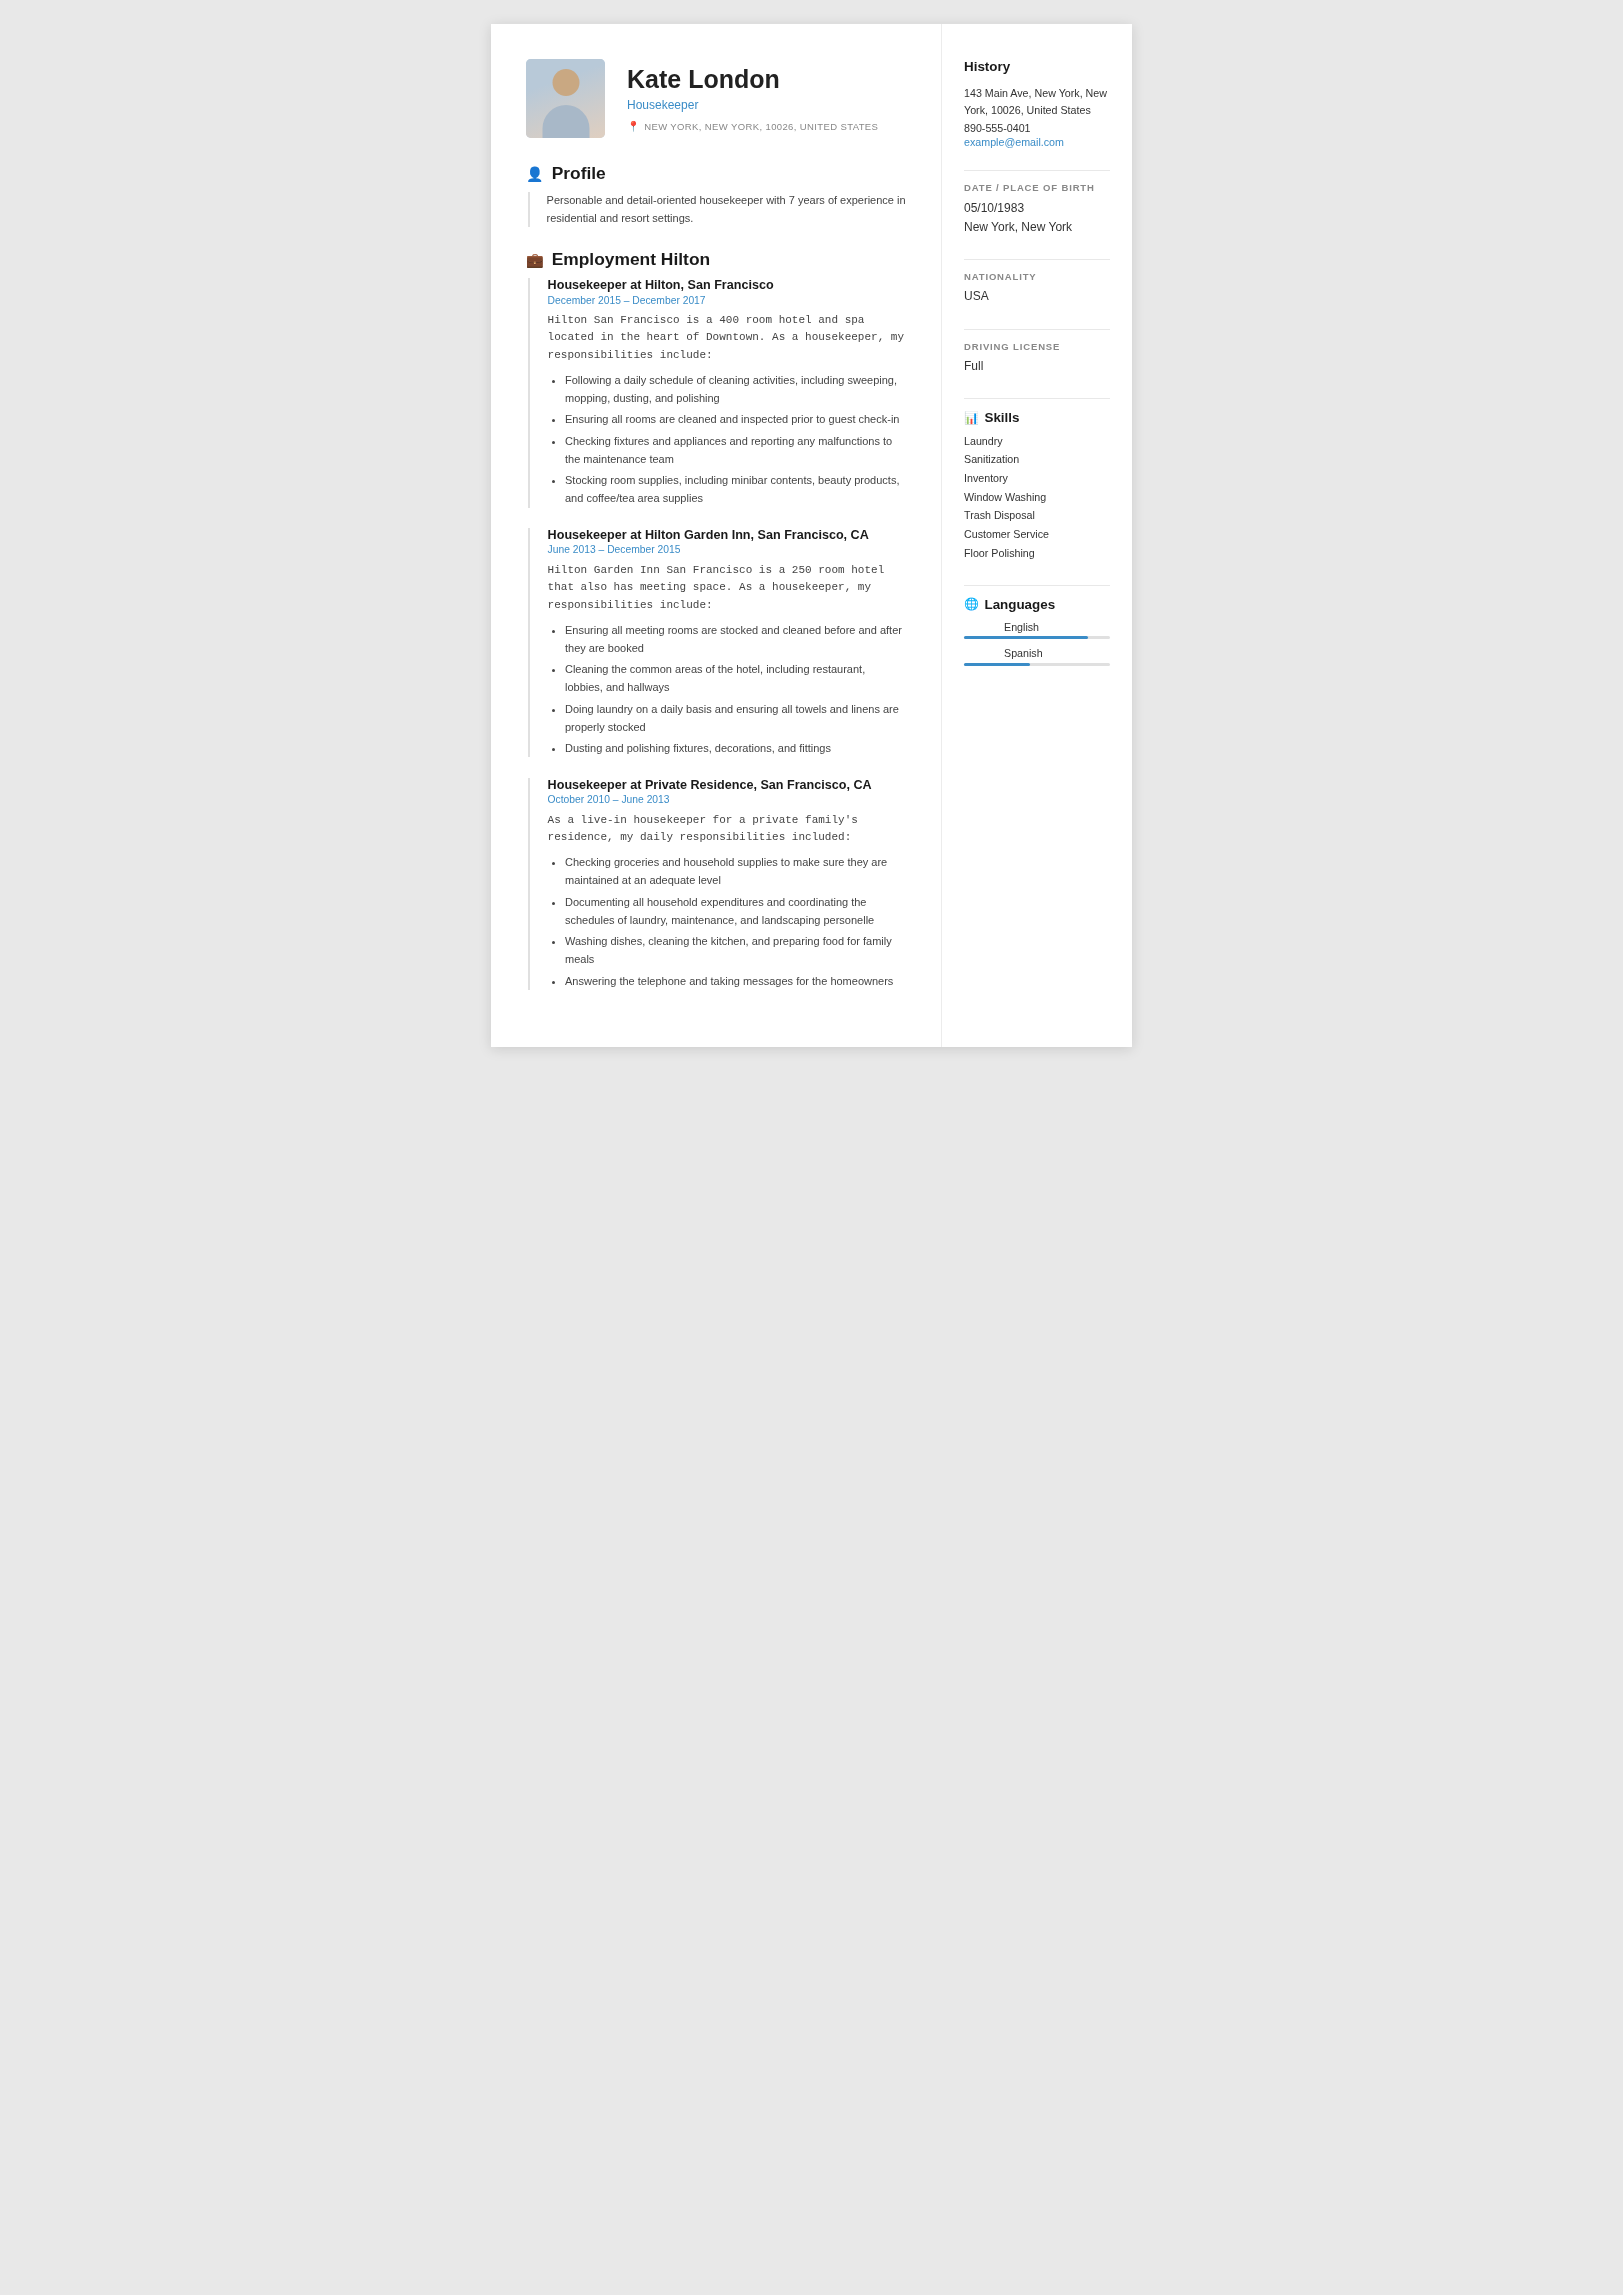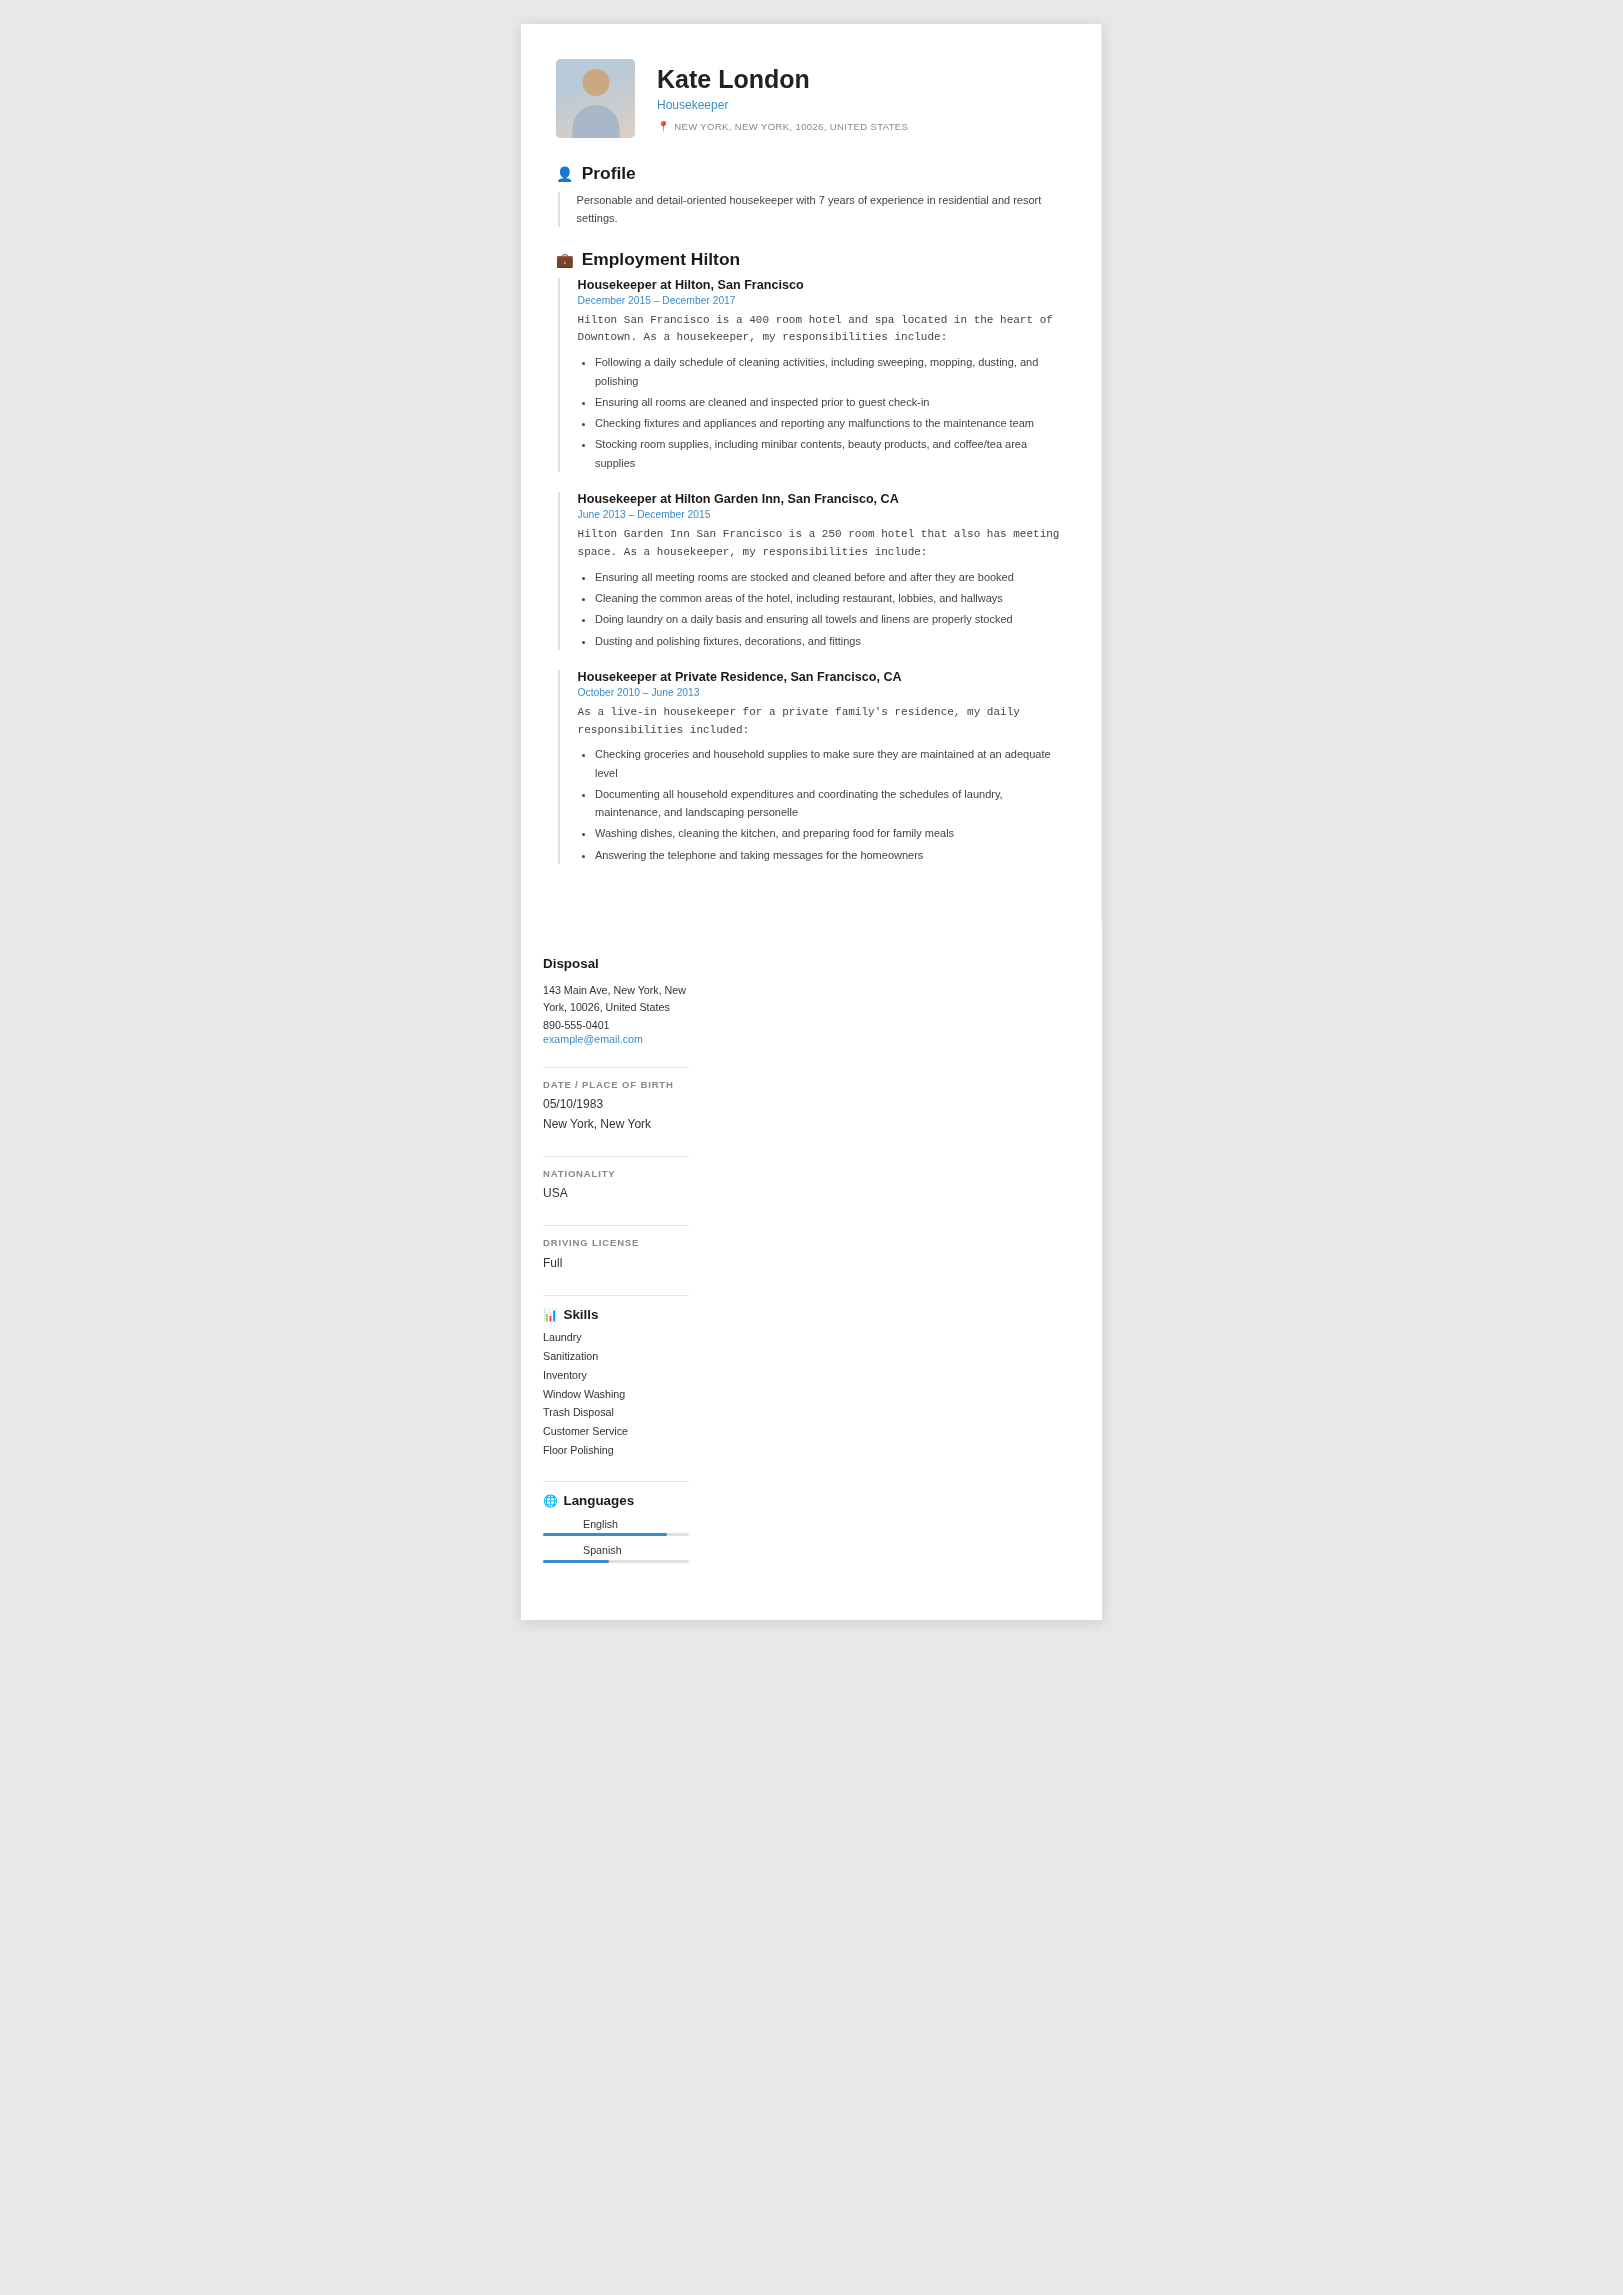--- a/index.html
+++ b/index.html
@@ -7,25 +7,24 @@
       font-family: 'Segoe UI', Arial, sans-serif;
       background: #e8e8e8;
       display: flex;
       justify-content: center;
       align-items: flex-start;
       min-height: 100vh;
       padding: 24px 16px;
     }
     .resume-wrapper {
       background: #fff;
-      width: 581px;
+      width: 641px;
       min-height: 996px;
       display: flex;
       box-shadow: 0 1.6px 12.6px rgba(0,0,0,0.13);
-      flex-direction: column;
     }
     
     .main-col {
       flex: 1 1 0;
       padding: 35px 35px 35px 35px;
       border-right: 0.8px solid #ececec;
     }
     
     .header-section {
       display: flex;
@@ -336,21 +335,21 @@
             </ul>
           </div>
         </div>
     </div>
 
   </div>
 
   <div class="sidebar-col">
 
     <div class="sidebar-section">
-      <div class="sidebar-main-title">Disposal</div>
+      <div class="sidebar-main-title">History</div>
       <div class="sidebar-addr">143 Main Ave, New York, New York, 10026, United States</div>
       <div class="sidebar-phone">890-555-0401</div>
       <div class="sidebar-email">example@email.com</div>
     </div>
 
     <hr class="divider">
 
     <div class="sidebar-section">
       <div class="sidebar-section-title">DATE / PLACE OF BIRTH</div>
       <div class="sidebar-value">05/10/1983</div>

